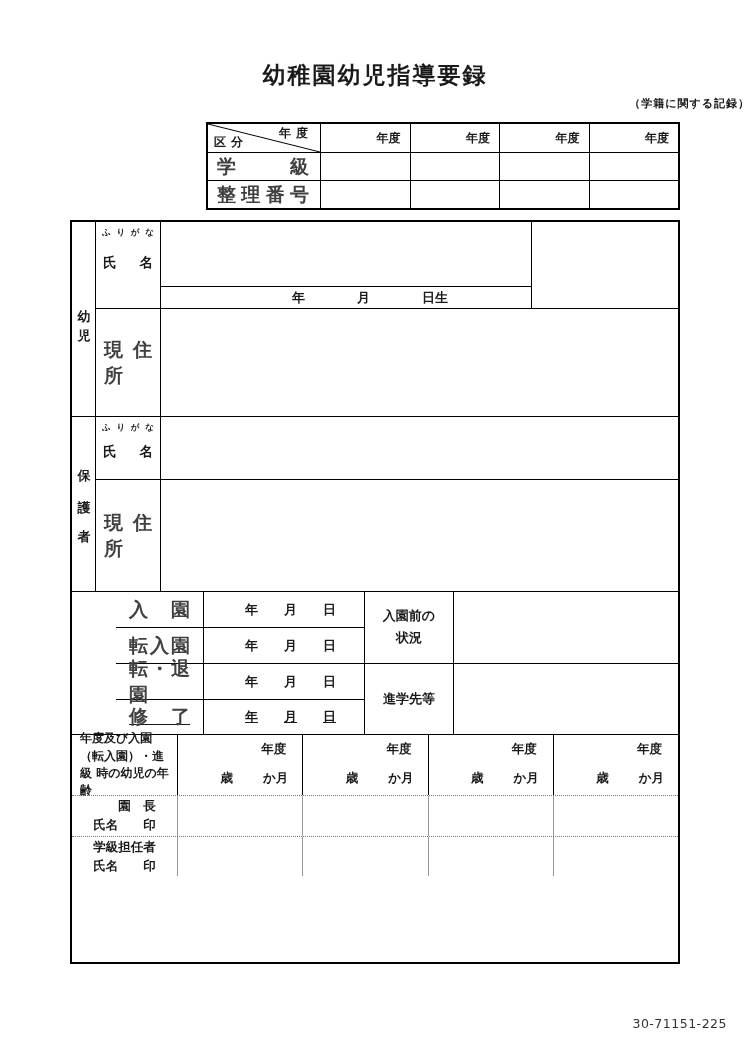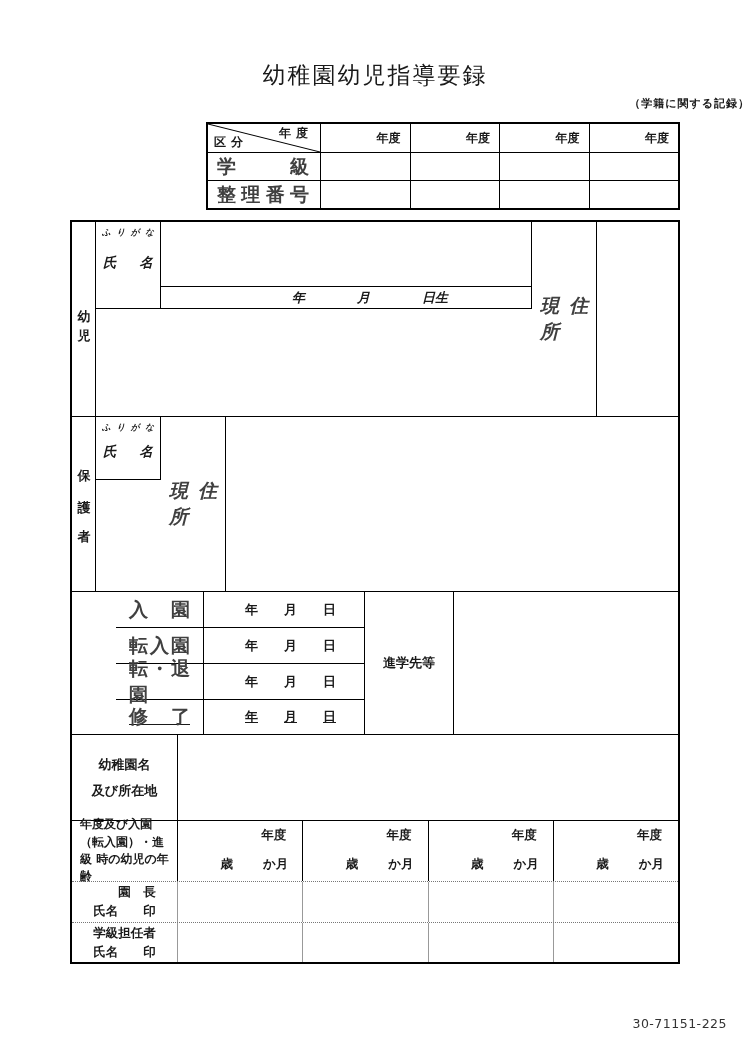--- a/index.html
+++ b/index.html
@@ -9,21 +9,21 @@
     font-family:"DejaVu Sans", sans-serif;
     color:#1a1a1a;
     position:relative;
     overflow:hidden;
   }
   .sheet { position:absolute; inset:0; background:#ffffff; }
 
   
   .title {
     position:absolute; top:60px; left:0; width:100%;
-    text-align:center; font-size:23px; font-weight:normal;
+    text-align:center; font-size:23px; font-weight:bold;
     letter-spacing:2px; color:#1a1a1a;
   }
   .subtitle {
     position:absolute; top:96px; left:0; width:100%;
     text-align:right; font-size:11px; font-weight:bold;
     letter-spacing:1px;
   }
   .form-code {
     position:absolute; top:1016px; right:23px;
     font-size:12.5px; color:#333; letter-spacing:0.5px;
@@ -61,21 +61,21 @@
     border:2px solid #000; background:#fff;
     display:flex; flex-direction:column;
   }
   .sec { display:flex; flex-direction:row; border-bottom:1px solid #000; }
   .sec:last-child { border-bottom:none; }
 
   .vcol { width:24px; border-right:1px solid #000;
           display:flex; align-items:center; justify-content:center; }
   .vtext { writing-mode:vertical-rl; text-orientation:upright;
            font-weight:bold; font-size:13px; }
-  .stack { flex:1; display:flex; flex-direction:row;font-style:italic; }
+  .stack { flex:1; display:flex; flex-direction:column; }
 
   
   .sec-child { height:195px; }
   .row-name { display:flex; border-bottom:1px solid #000; }
   .sec-child .row-name { height:87px; }
   .sec-guard .row-name { height:63px; }
   .name-label-cell { width:65px; border-right:1px solid #000;
                      display:flex; flex-direction:column; }
   .furigana { font-size:8.5px; font-weight:bold; padding:5px 6px 0; }
   .nlabel { font-size:13.5px; font-weight:bold; padding:15px 7px 0; }
@@ -278,32 +278,32 @@
             <span class="lbl just">修了</span>
           </div>
           <div class="entry-date">
             <span>年</span>
             <span>月</span>
             <span>日</span>
           </div>
         </div>
       </div>
       <div class="entry-right">
+        <div class="entry-half top">
+          <div class="status-label ml">入園前の
+状況</div>
+          <div class="status-field"></div>
+        </div>
         <div class="entry-half">
           <div class="status-label ml">進学先等</div>
           <div class="status-field"></div>
         </div>
       </div>
     </div>
 
-    <div class="sec sec-school">
-      <div class="school-label ml">幼稚園名
-及び所在地</div>
-      <div class="school-field"></div>
-    </div>
 
     <div class="sec sec-age">
       <div class="age-label">
         <div style="width:100%;">
           <span>年度及び入園</span>
           <span>（転入園）・進級</span>
           <span>時の幼児の年齢</span>
         </div>
       </div>
       <div class="age-col first">

